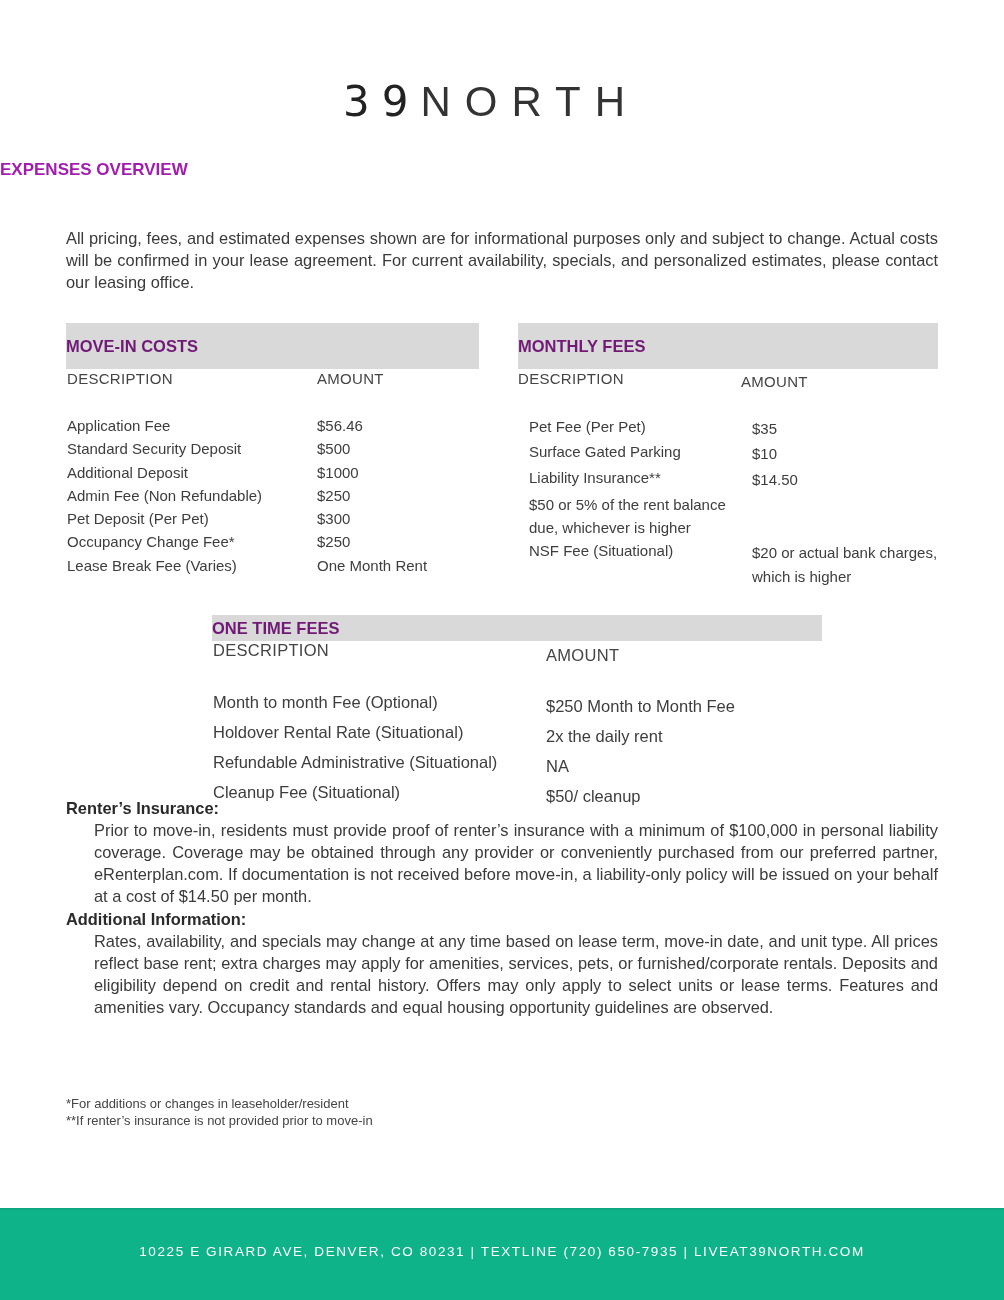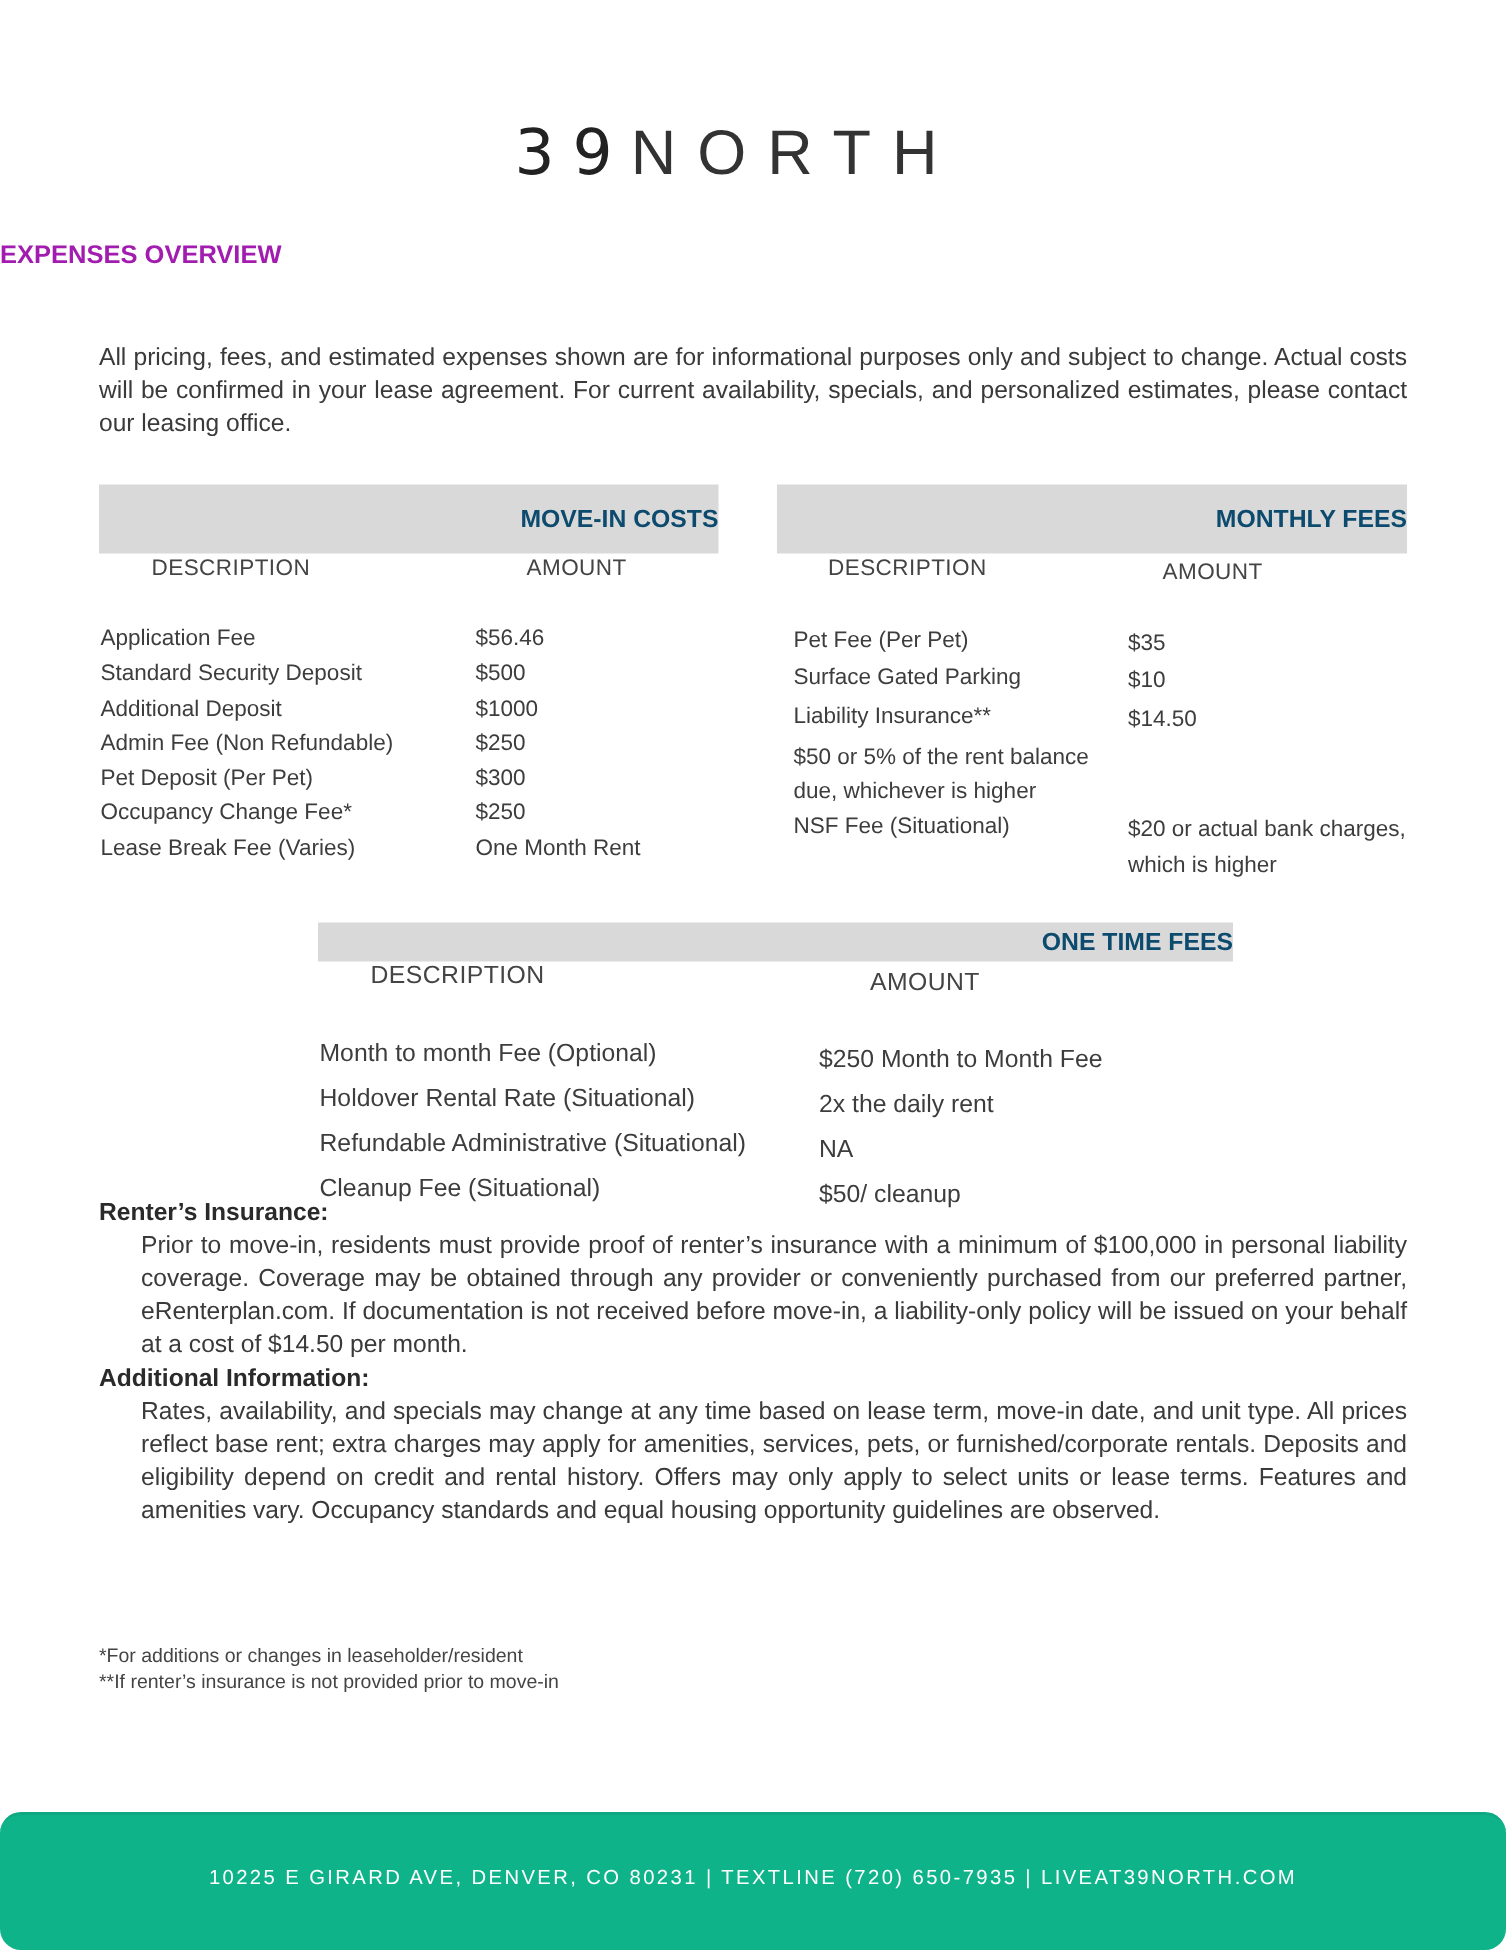--- a/index.html
+++ b/index.html
@@ -42,30 +42,29 @@
       width: 872px;
       font-size: 16.4px;
       line-height: 22px;
       text-align: justify;
       color: #3a3a3a;
     }
     .section-header {
       position: absolute;
       background: #d9d9d9;
       font-weight: bold;
-      text-align: right;
-      color: #0c4a6e;
+      text-align: left;
+      color: #701a75;
       font-size: 16.5px;
     }
     .col-head {
       position: absolute;
       font-size: 15px;
       color: #444444;
       letter-spacing: 0.3px;
-      margin-left: 34px;
     }
     .fee-list {
       position: absolute;
       list-style: none;
     }
     .fee-row {
       display: flex;
       font-size: 15px;
       line-height: 23.3px;
       color: #3d3d3d;
@@ -126,21 +125,20 @@
       top: 1208px;
       width: 1004px;
       height: 92px;
       background: #0fb38a;
       border-top: 2px solid #0ea882;
       text-align: center;
       color: #ffffff;
       font-size: 13.5px;
       letter-spacing: 1.6px;
       line-height: 84px;
-      border-radius: 14px;
     }
     .footer a { color: #ffffff; text-decoration: none; }
   </style>
 </head>
 <body>
 
 <div class="logo">
   <span class="num">39</span><span class="word">NORTH</span>
 </div>
 

